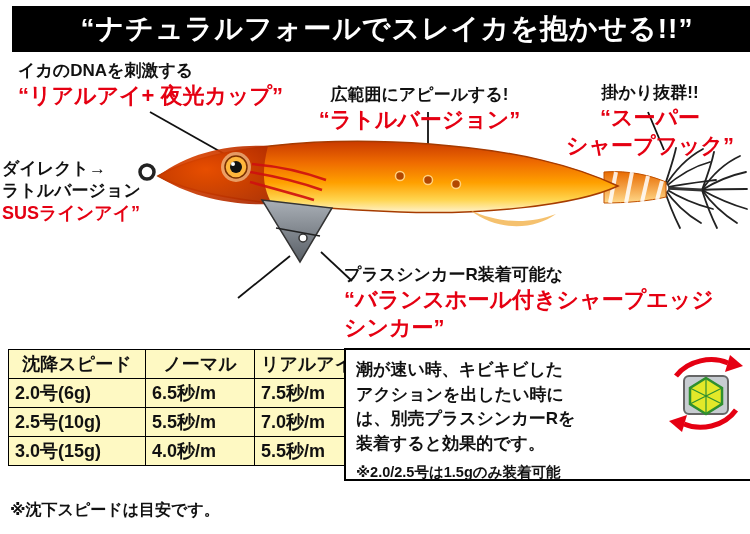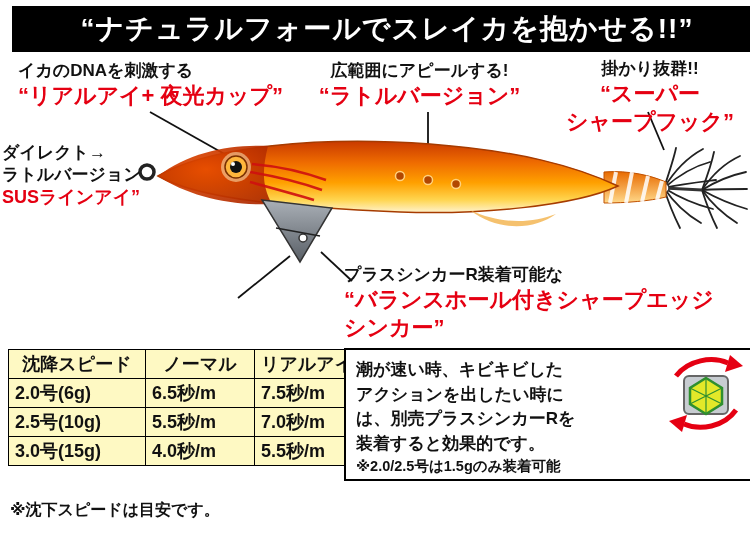--- a/index.html
+++ b/index.html
@@ -2,34 +2,34 @@
 <html><head>
 <meta charset="utf-8">
 <style>
   html,body{margin:0;padding:0;background:#fff;}
   .page{position:relative;width:750px;height:534px;background:#fff;overflow:hidden;
         font-family:"Liberation Sans","DejaVu Sans",sans-serif;font-weight:700;}
   .art{position:absolute;left:0;top:0;z-index:1;}
   .banner{position:absolute;z-index:3;background:#000;color:#fff;display:flex;
           align-items:center;justify-content:center;font-size:28px;letter-spacing:1px;white-space:nowrap;}
   .callout{position:absolute;z-index:2;line-height:1.28;white-space:nowrap;}
-  .center{text-align:center;}
+  .center{text-align:center;margin-top:24px;}
   .lead{color:#111;font-size:17px;}
   .feat{color:#e50012;font-size:22px;}
   .feat-inline{font-size:18px;}
   .spec{position:absolute;z-index:2;border-collapse:collapse;background:#fef9c3;}
   .spec th,.spec td{border:1.5px solid #000;font-size:18px;color:#111;
         padding:2px 6px;height:22px;text-align:left;white-space:nowrap;}
   .spec th{text-align:center;}
   .c1{width:124px;} .c2{width:96px;} .c3{width:90px;}
   .note{position:absolute;z-index:2;font-size:16px;color:#111;white-space:nowrap;}
   .infobox{position:absolute;z-index:2;border:2.5px solid #000;background:#fff;
            box-sizing:border-box;padding:8px 10px;}
   .ib-body{font-size:17px;line-height:1.45;color:#111;white-space:pre-line;width:290px;}
-  .ib-note{font-size:14.5px;color:#111;white-space:nowrap;}
+  .ib-note{font-size:14.5px;color:#111;margin-top:6px;white-space:nowrap;}
   .sicon{position:absolute;right:4px;top:4px;}
 </style>
 </head>
 <body>
 
 <div class="page">
 
   <svg class="art" width="750" height="534" viewBox="0 0 750 534" aria-hidden="true">
     <defs>
       <linearGradient id="bodyGrad" x1="0" y1="0" x2="0" y2="1">
@@ -157,21 +157,21 @@
     <div class="lead">広範囲にアピールする!</div>
     <div class="feat">“ラトルバージョン”</div>
   </div>
 
   <div class="callout center" style="left:552px;top:58px;width:196px;">
     <div class="lead">掛かり抜群!!</div>
     <div class="feat">“スーパー</div>
     <div class="feat">シャープフック”</div>
   </div>
 
-  <div class="callout" style="left:2px;top:142px;width:152px;">
+  <div class="callout" style="left:2px;top:158px;width:152px;">
     <div class="lead">ダイレクト→</div>
     <div class="lead">ラトルバージョン</div>
     <div class="feat feat-inline">SUSラインアイ”</div>
   </div>
 
 
   <div class="callout" style="left:344px;top:264px;">
     <div class="lead">プラスシンカーR装着可能な</div>
     <div class="feat">“バランスホール付きシャープエッジ</div>
     <div class="feat">シンカー”</div>

